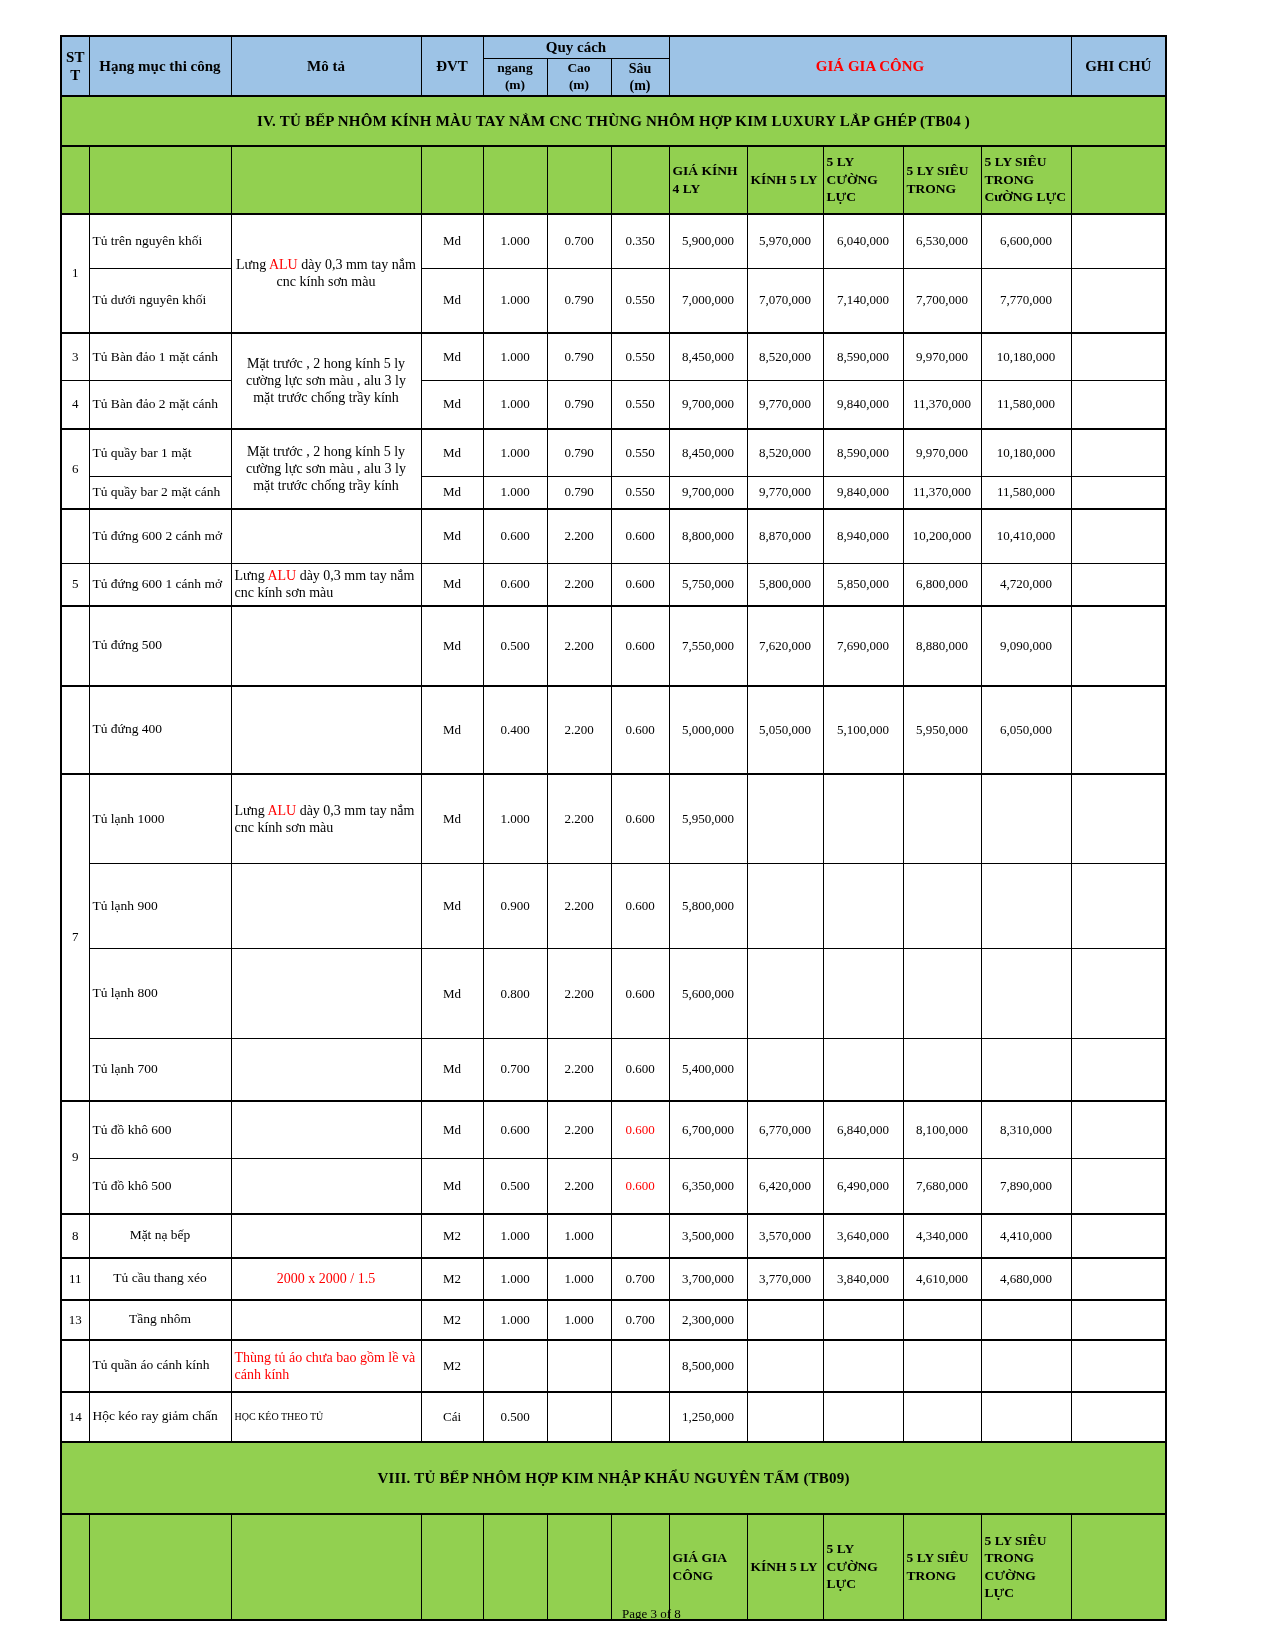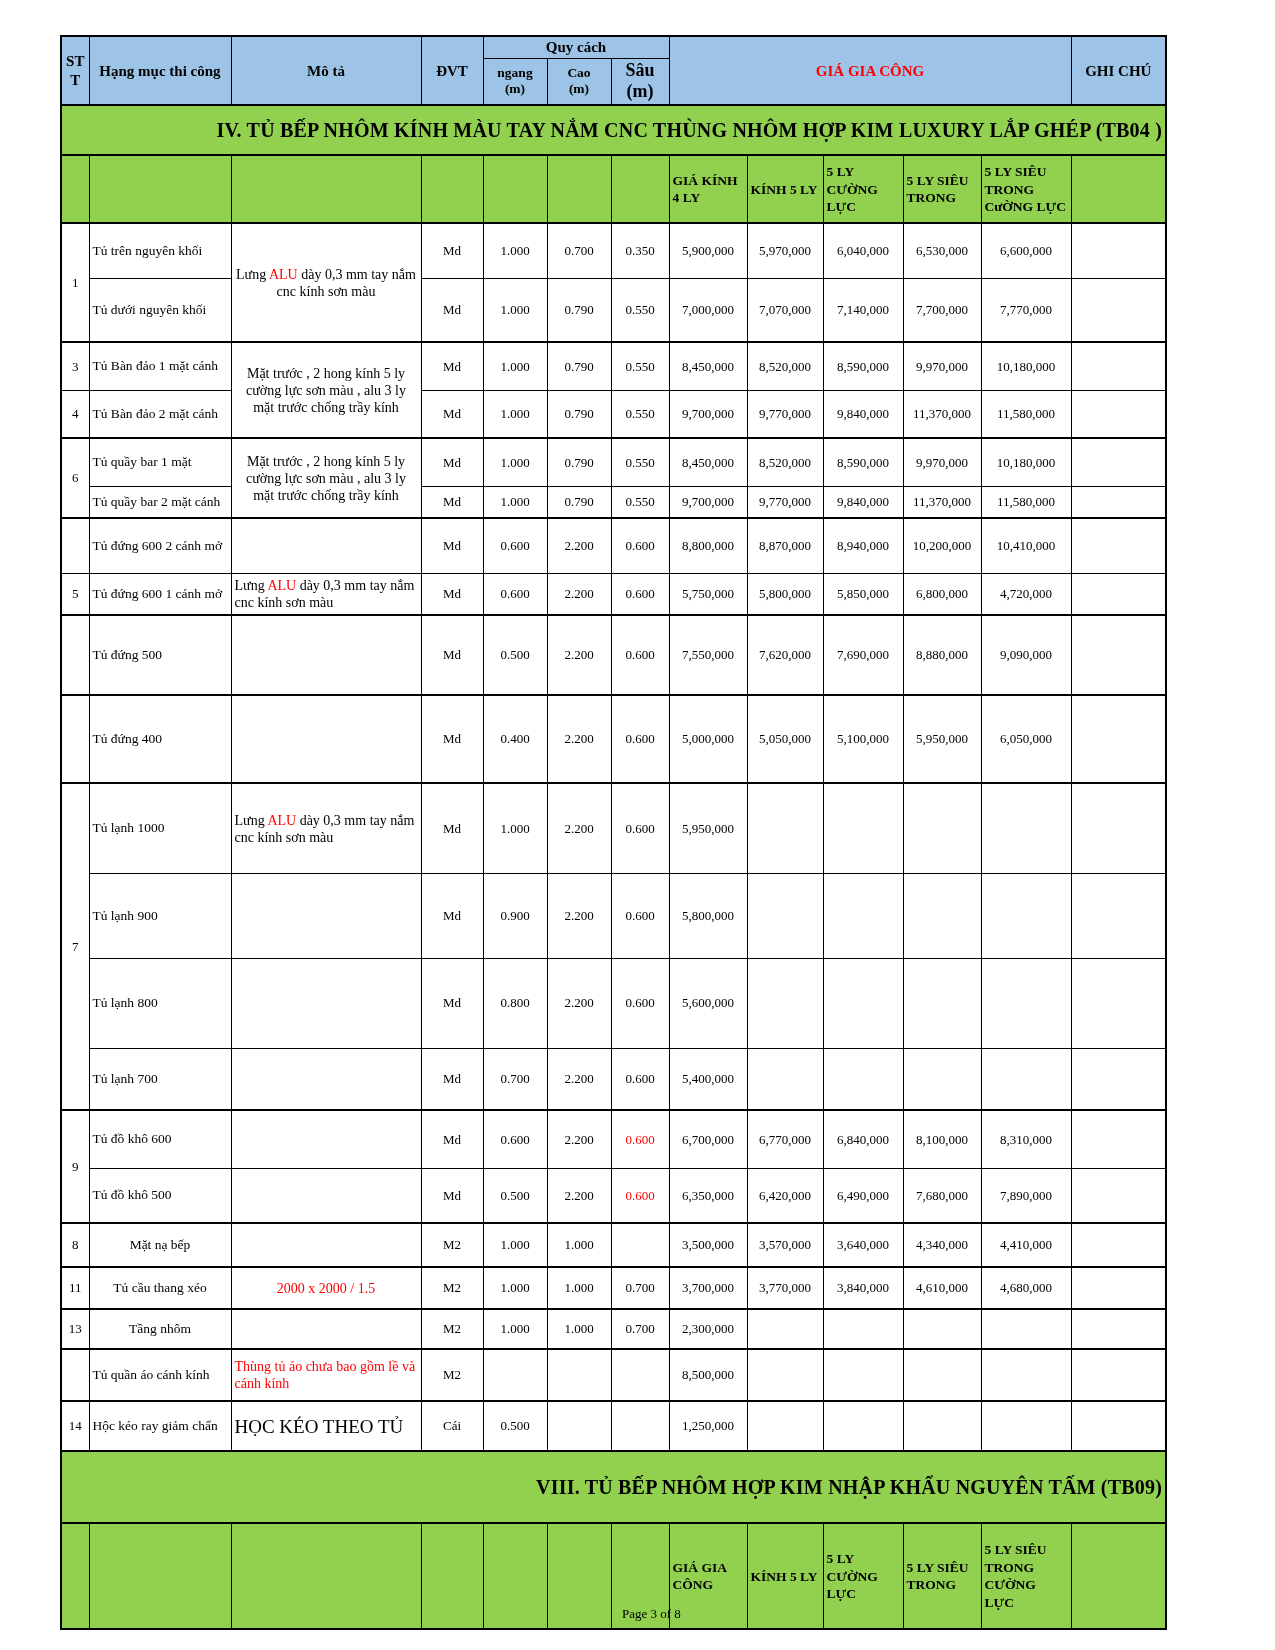--- a/index.html
+++ b/index.html
@@ -11,23 +11,23 @@
      padding:1px 3px;overflow:hidden;line-height:1.22;}
   tr.gt>td{border-top-width:2px;}
   .bh{background:#9DC3E6;}
   .bg{background:#92D050;}
   .hdr td{font-weight:bold;font-size:15px;white-space:pre-line;}
   .red{color:#FF0000;}
   .itm{text-align:left;font-size:13.5px;font-family:Liberation Serif, serif;}
   .ctr{text-align:center;}
   .dsc{font-size:14px;}
   .lft{text-align:left;}
-  .big{font-size:19px;margin-left:8px;}
+  .big{font-size:10px;margin-left:8px;}
   .ph{font-weight:bold;font-size:13.5px;text-align:left;line-height:1.3;}
-  .banner td{font-weight:bold;font-size:20px;letter-spacing:.2px;text-align:right;}
+  .banner td{font-weight:bold;font-size:15px;letter-spacing:.2px;}
   .footer{position:absolute;left:622px;top:1606px;font-size:13px;z-index:5;}
 </style>
 </head>
 <body>
 
 <div class="page">
 <table class="price">
 <colgroup>
   <col style="width:28px">
         <col style="width:142px">
@@ -53,21 +53,21 @@
   <td class="bh" rowspan="2">ĐVT</td>
   <td class="bh" colspan="3">Quy cách</td>
   <td class="bh red" colspan="5" rowspan="2">GIÁ GIA CÔNG</td>
   <td class="bh" rowspan="2">GHI CHÚ</td>
 </tr>
 <tr class="hdr" style="height:33px">
   <td class="bh" style="font-size:13.5px">ngang
 (m)</td>
   <td class="bh" style="font-size:13.5px">Cao
 (m)</td>
-  <td class="bh" style="font-size:18px">Sâu
+  <td class="bh" style="font-size:14px">Sâu
 (m)</td>
 </tr>
 
 <tr class="banner gt" style="height:50px">
   <td class="bg" colspan="13">IV. TỦ BẾP NHÔM KÍNH MÀU TAY NẮM CNC THÙNG NHÔM HỢP KIM LUXURY LẮP GHÉP (TB04 )</td>
 </tr>
 
 <tr class="gt" style="height:68px">
   <td class="bg"></td>
   <td class="bg"></td>

